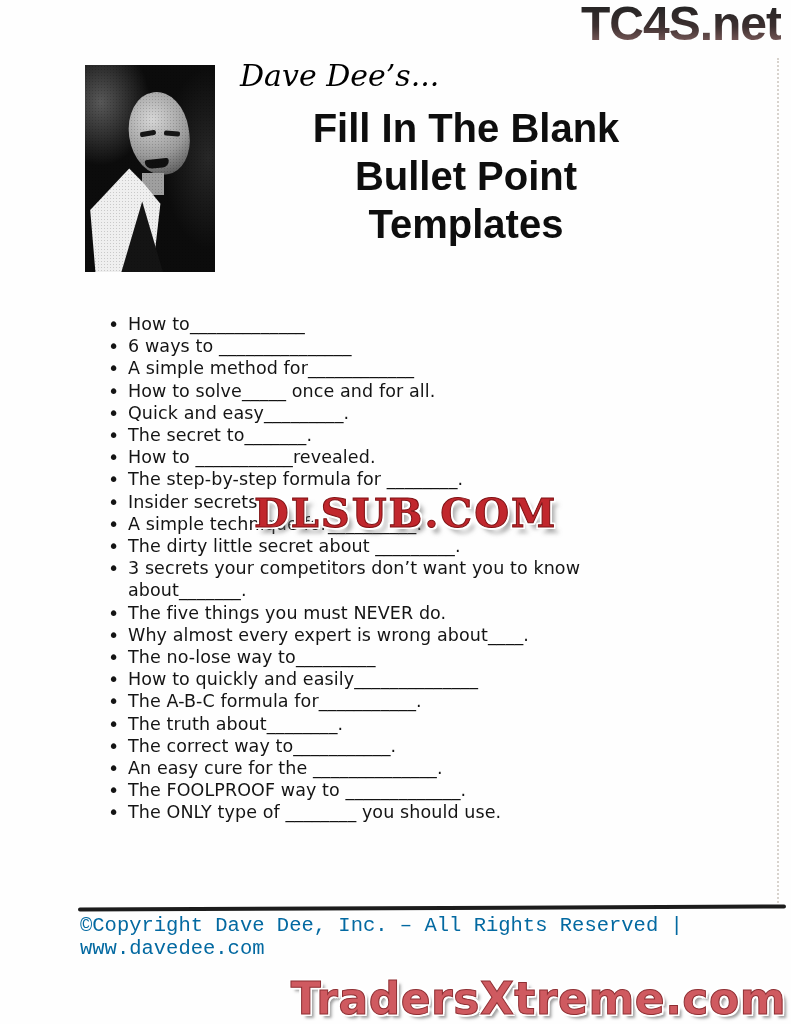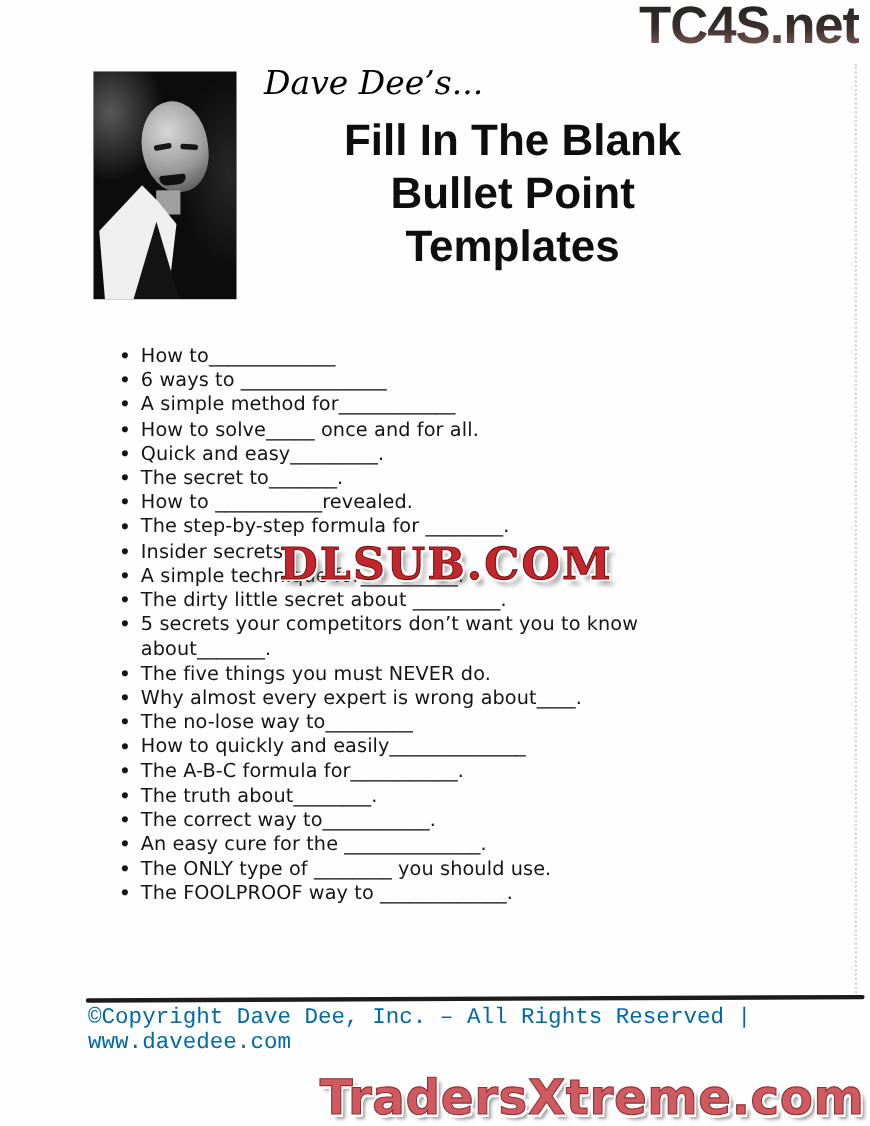--- a/index.html
+++ b/index.html
@@ -224,31 +224,31 @@
     <li>6 ways to _______________</li>
     <li>A simple method for____________</li>
     <li>How to solve_____ once and for all.</li>
     <li>Quick and easy_________.</li>
     <li>The secret to_______.</li>
     <li>How to ___________revealed.</li>
     <li>The step-by-step formula for ________.</li>
     <li>Insider secrets</li>
     <li>A simple technique for__________.</li>
     <li>The dirty little secret about _________.</li>
-    <li>5 secrets your competitors don’t want you to know about_______.</li>
+    <li>3 secrets your competitors don’t want you to know about_______.</li>
     <li>The five things you must NEVER do.</li>
     <li>Why almost every expert is wrong about____.</li>
     <li>The no-lose way to_________</li>
     <li>How to quickly and easily______________</li>
     <li>The A-B-C formula for___________.</li>
     <li>The truth about________.</li>
     <li>The correct way to___________.</li>
     <li>An easy cure for the ______________.</li>
+    <li>The FOOLPROOF way to _____________.</li>
     <li>The ONLY type of ________ you should use.</li>
-    <li>The FOOLPROOF way to _____________.</li>
   </ul>
 
   <div class="dlsub">DLSUB.COM</div>
 
   <div class="footer-rule"></div>
   <div class="footer-text">©Copyright  Dave Dee, Inc. – All Rights Reserved | www.davedee.com</div>
 
   <div class="page-number">1</div>
 
   <div class="tradersxtreme">TradersXtreme.com</div>

